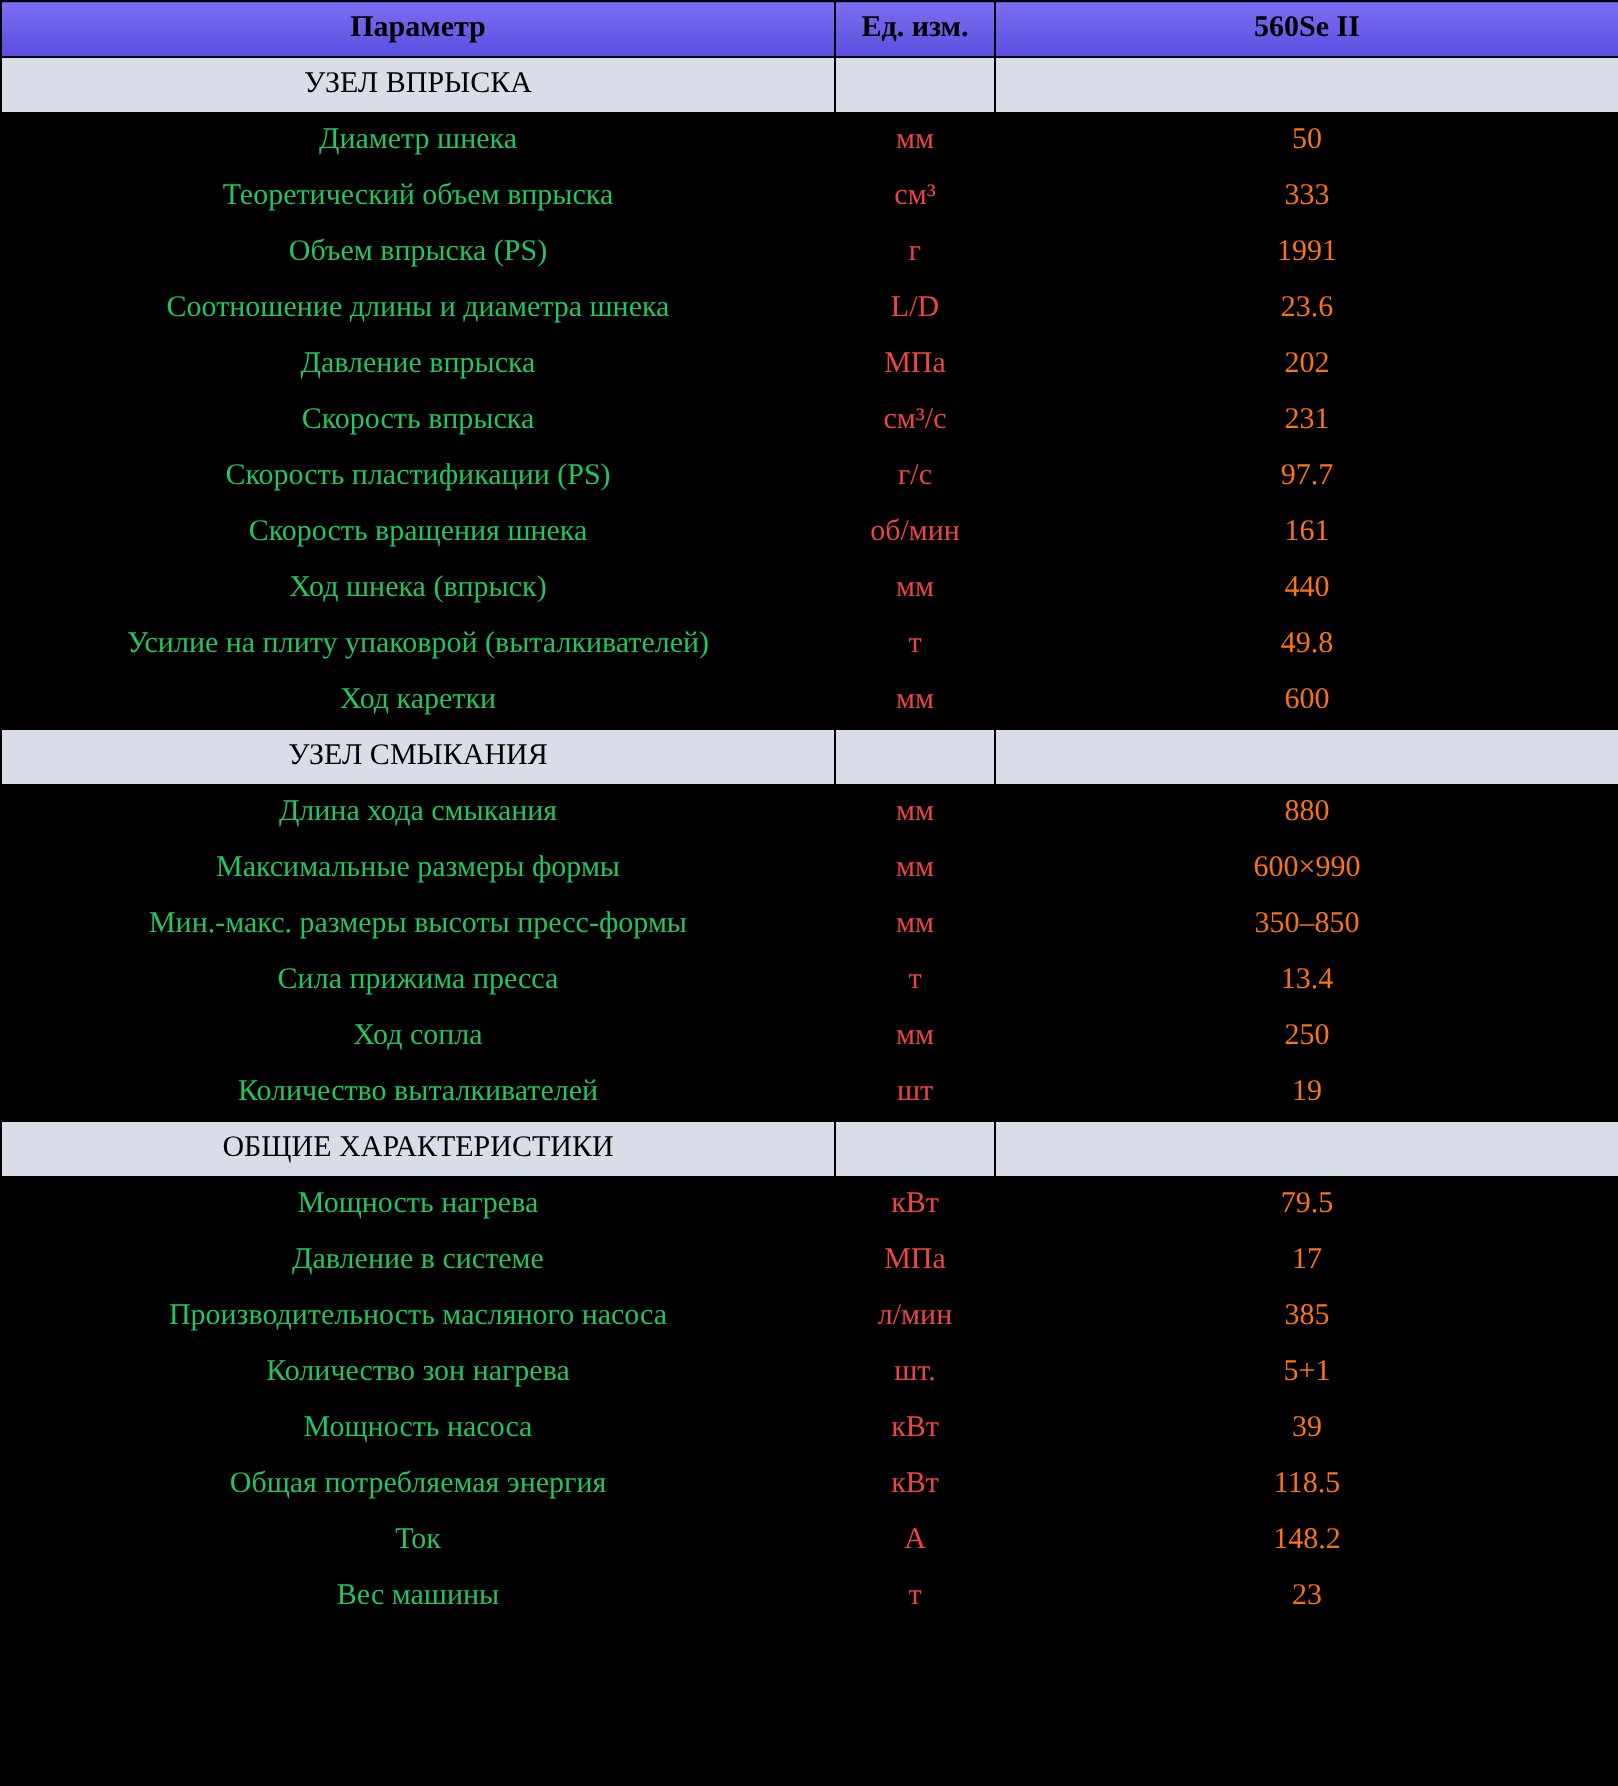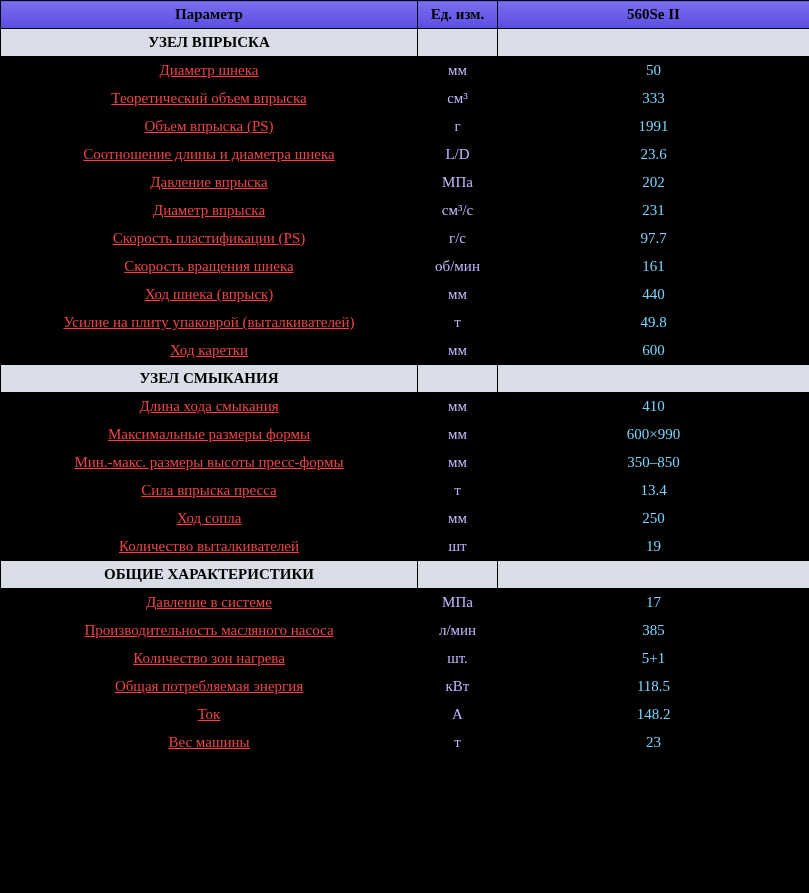--- a/index.html
+++ b/index.html
@@ -39,42 +39,41 @@
     background: linear-gradient(#7b6ef0, #5b4ee0);
     color: #000000;
     font-weight: bold;
     font-size: 15px;
     border-color: #000000;
   }
   
   tr.section-row td.sec-title {
     background: #d9dde8;
     color: #000000;
-    font-weight: bold;
+    font-weight: normal;
     font-size: 15px;
   }
   tr.section-row td.sec-blank {
     background: #d9dde8;
   }
   
   tr.data-row td {
     background: #000000;
     color: #2a1d6e;
     font-weight: normal;
     border-color: #0a0a0a;
   }
   tr.data-row td.param {
+    color: #22c55e;
+  }
+  tr.data-row td.unit {
     color: #ef4444;
-    text-decoration: underline;
-  }
-  tr.data-row td.unit {
-    color: #c4b5fd;
   }
   tr.data-row td.value {
-    color: #7dd3fc;
+    color: #f97316;
   }
 </style>
 </head>
 <body>
 
 <table id="spec-table">
   <colgroup>
     <col class="c-param">
     <col class="c-unit">
     <col class="c-value">
@@ -109,21 +108,21 @@
         <td class="param">Соотношение длины и диаметра шнека</td>
         <td class="unit">L/D</td>
         <td class="value">23.6</td>
       </tr>
       <tr class="data-row">
         <td class="param">Давление впрыска</td>
         <td class="unit">MПa</td>
         <td class="value">202</td>
       </tr>
       <tr class="data-row">
-        <td class="param">Диаметр впрыска</td>
+        <td class="param">Скорость впрыска</td>
         <td class="unit">см³/с</td>
         <td class="value">231</td>
       </tr>
       <tr class="data-row">
         <td class="param">Скорость пластификации (PS)</td>
         <td class="unit">г/с</td>
         <td class="value">97.7</td>
       </tr>
       <tr class="data-row">
         <td class="param">Скорость вращения шнека</td>
@@ -146,66 +145,76 @@
         <td class="value">600</td>
       </tr>
       <tr class="section-row">
         <td class="sec-title">УЗЕЛ СМЫКАНИЯ</td>
         <td class="sec-blank"></td>
         <td class="sec-blank"></td>
       </tr>
       <tr class="data-row">
         <td class="param">Длина хода смыкания</td>
         <td class="unit">мм</td>
-        <td class="value">410</td>
+        <td class="value">880</td>
       </tr>
       <tr class="data-row">
         <td class="param">Максимальные размеры формы</td>
         <td class="unit">мм</td>
         <td class="value">600×990</td>
       </tr>
       <tr class="data-row">
         <td class="param">Мин.-макс. размеры высоты пресс-формы</td>
         <td class="unit">мм</td>
         <td class="value">350–850</td>
       </tr>
       <tr class="data-row">
-        <td class="param">Сила впрыска пресса</td>
+        <td class="param">Сила прижима пресса</td>
         <td class="unit">т</td>
         <td class="value">13.4</td>
       </tr>
       <tr class="data-row">
         <td class="param">Ход сопла</td>
         <td class="unit">мм</td>
         <td class="value">250</td>
       </tr>
       <tr class="data-row">
         <td class="param">Количество выталкивателей</td>
         <td class="unit">шт</td>
         <td class="value">19</td>
       </tr>
       <tr class="section-row">
         <td class="sec-title">ОБЩИЕ ХАРАКТЕРИСТИКИ</td>
         <td class="sec-blank"></td>
         <td class="sec-blank"></td>
       </tr>
       <tr class="data-row">
+        <td class="param">Мощность нагрева</td>
+        <td class="unit">кВт</td>
+        <td class="value">79.5</td>
+      </tr>
+      <tr class="data-row">
         <td class="param">Давление в системе</td>
         <td class="unit">MПa</td>
         <td class="value">17</td>
       </tr>
       <tr class="data-row">
         <td class="param">Производительность масляного насоса</td>
         <td class="unit">л/мин</td>
         <td class="value">385</td>
       </tr>
       <tr class="data-row">
         <td class="param">Количество зон нагрева</td>
         <td class="unit">шт.</td>
         <td class="value">5+1</td>
+      </tr>
+      <tr class="data-row">
+        <td class="param">Мощность насоса</td>
+        <td class="unit">кВт</td>
+        <td class="value">39</td>
       </tr>
       <tr class="data-row">
         <td class="param">Общая потребляемая энергия</td>
         <td class="unit">кВт</td>
         <td class="value">118.5</td>
       </tr>
       <tr class="data-row">
         <td class="param">Ток</td>
         <td class="unit">А</td>
         <td class="value">148.2</td>

